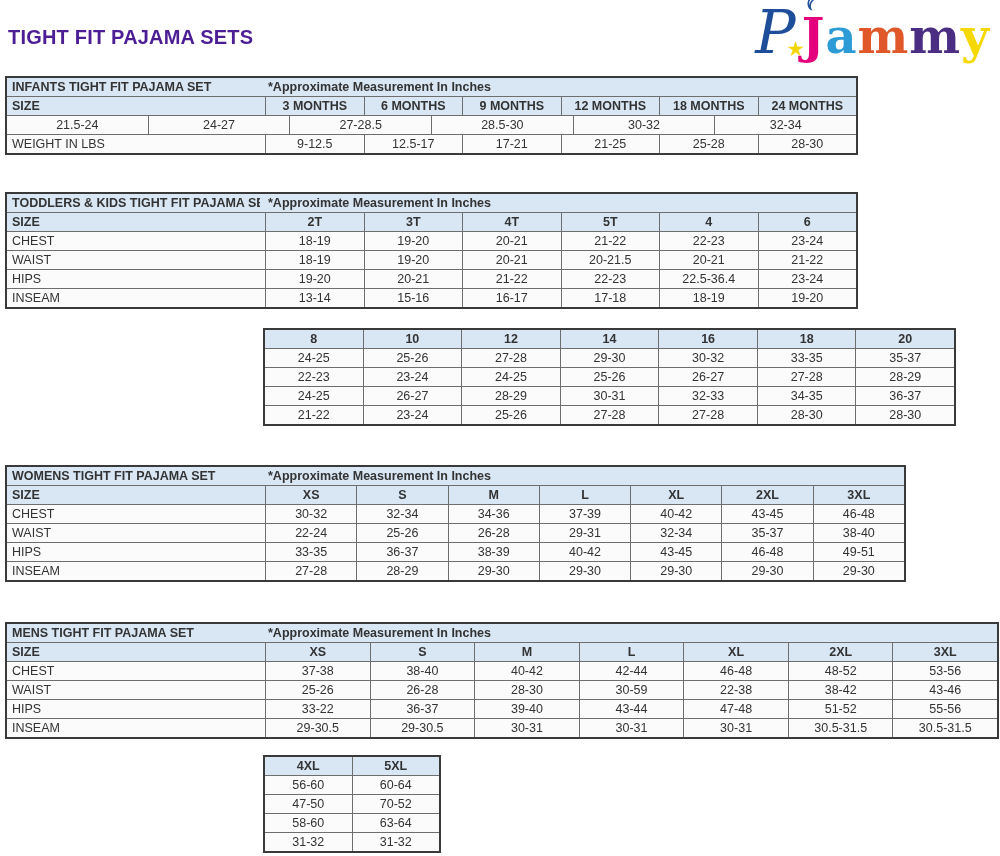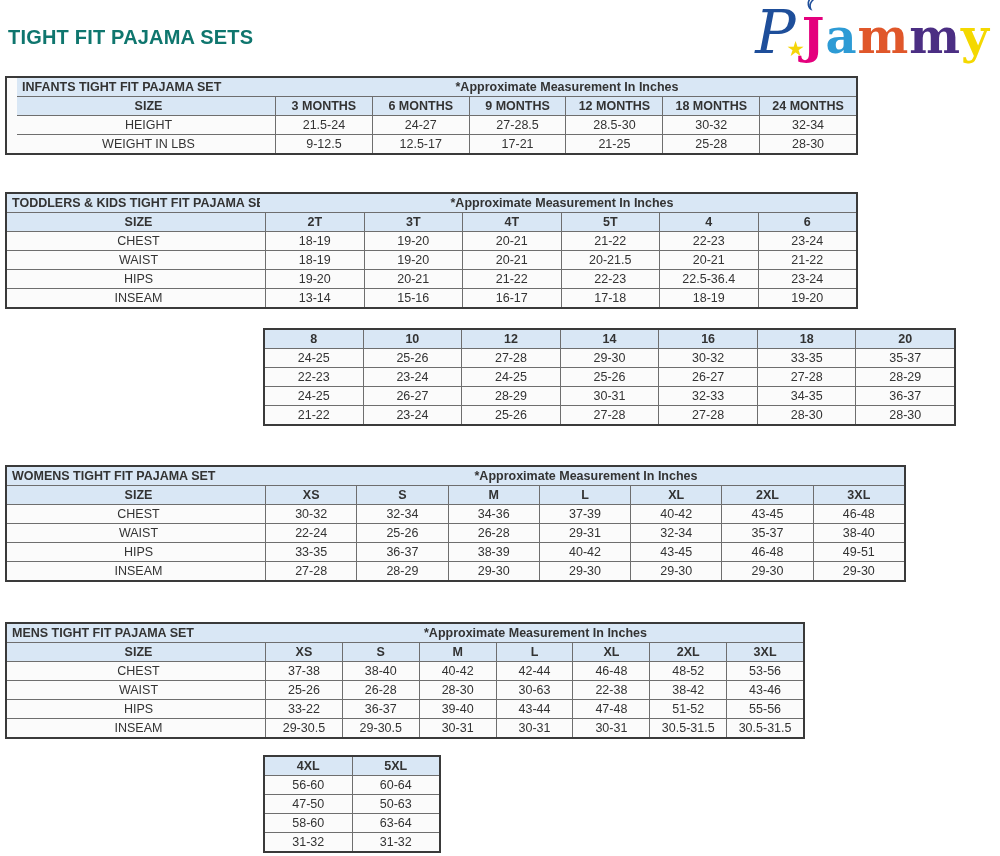--- a/index.html
+++ b/index.html
@@ -2,21 +2,21 @@
 <html style="--header-bg: #d9e7f5; --row-bg: #fbfbfb; --border-outer: #3a3a3a; --border-inner: #6e6e6e; --text: #333333;"><head>
 <meta charset="utf-8">
 <style>
   html,body{margin:0;padding:0;}
   body{
     width:1000px;height:856px;position:relative;background:#ffffff;
     font-family:"Liberation Sans", sans-serif;overflow:hidden;
   }
   .title{
     position:absolute;left:8px;top:26px;margin:0;
-    font-size:20px;font-weight:700;color:#0f766e;letter-spacing:.2px;
+    font-size:20px;font-weight:700;color:#4c1d95;letter-spacing:.2px;
   }
   
   .logo{
     position:absolute;top:-2px;right:10px;height:72px;line-height:68px;
     white-space:nowrap;font-family:"DejaVu Serif", serif;font-weight:bold;
   }
   .lg-p{font-size:60px;font-style:italic;font-weight:normal;letter-spacing:-2px;}
   .lg-star{font-size:18px;vertical-align:-2px;margin-left:-6px;margin-right:-2px;}
   .lg-jwrap{position:relative;display:inline-block;}
   .lg-moon{position:absolute;top:-32px;left:4px;font-size:20px;transform:rotate(40deg);}
@@ -29,29 +29,29 @@
   }
   .trow{display:flex;height:18px;}
   .trow + .trow{border-top:1px solid var(--border-inner,#6e6e6e);}
   .trow.thead,.trow.tmerged{background:var(--header-bg,#d9e7f5);font-weight:bold;}
   .tcell{
     box-sizing:border-box;font-size:12.5px;line-height:18px;
     color:var(--text,#333);overflow:hidden;white-space:nowrap;
   }
   .trow > .tcell + .tcell{border-left:1px solid var(--border-inner,#6e6e6e);}
   .tmerged > .tcell + .tcell{border-left:none;}
-  .tcell.lbl{width:258px;flex:0 0 258px;padding-left:5px;text-align:center;}
+  .tcell.lbl{width:258px;flex:0 0 258px;padding-left:5px;text-align:left;}
   .tcell.val{flex:1 1 0;text-align:center;}
   .tmerged .title-cell{width:253px;flex:0 0 253px;padding-left:5px;}
-  .tmerged .note-cell{flex:1 1 0;text-align:center;margin-left:8px;}
-  #t-infants {left:5px;  top:76px;  width:853px;padding-left:10px;}
+  .tmerged .note-cell{flex:1 1 0;text-align:left;margin-left:8px;}
+  #t-infants {left:5px;  top:76px;  width:853px;}
   #t-toddlers{left:5px;  top:192px; width:853px;}
   #t-kids-ext{left:263px;top:328px; width:693px;}
   #t-womens  {left:5px;  top:465px; width:901px;}
-  #t-mens    {left:5px;  top:622px; width:800px;}
+  #t-mens    {left:5px;  top:622px; width:994px;}
   #t-mens-ext{left:263px;top:755px; width:178px;}
 </style>
 </head>
 <body>
 
 <div class="page">
   <h1 class="title">TIGHT FIT PAJAMA SETS</h1>
   <div class="logo" id="logo"><span class="lg-p" style="color: rgb(30, 78, 154);">P</span><span class="lg-star" style="color: rgb(245, 213, 10);">★</span><span class="lg-jwrap"><span class="lg-moon" style="color: rgb(30, 78, 154);">☾</span><span class="lg-l" style="color: rgb(228, 0, 125);">J</span></span><span class="lg-l" style="color: rgb(45, 155, 213);">a</span><span class="lg-l" style="color: rgb(224, 87, 42);">m</span><span class="lg-l" style="color: rgb(75, 46, 131);">m</span><span class="lg-l" style="color: rgb(244, 216, 0);">y</span></div>
 
   <div class="tbl" id="t-infants">
@@ -62,21 +62,20 @@
       <div class="trow thead">
         <div class="tcell lbl">SIZE</div>
         <div class="tcell val">3 MONTHS</div>
         <div class="tcell val">6 MONTHS</div>
         <div class="tcell val">9 MONTHS</div>
         <div class="tcell val">12 MONTHS</div>
         <div class="tcell val">18 MONTHS</div>
         <div class="tcell val">24 MONTHS</div>
       </div>
       <div class="trow">
-        <div class="tcell lbl">HEIGHT</div>
         <div class="tcell val">21.5-24</div>
         <div class="tcell val">24-27</div>
         <div class="tcell val">27-28.5</div>
         <div class="tcell val">28.5-30</div>
         <div class="tcell val">30-32</div>
         <div class="tcell val">32-34</div>
       </div>
       <div class="trow">
         <div class="tcell lbl">WEIGHT IN LBS</div>
         <div class="tcell val">9-12.5</div>
@@ -264,21 +263,21 @@
         <div class="tcell val">42-44</div>
         <div class="tcell val">46-48</div>
         <div class="tcell val">48-52</div>
         <div class="tcell val">53-56</div>
       </div>
       <div class="trow">
         <div class="tcell lbl">WAIST</div>
         <div class="tcell val">25-26</div>
         <div class="tcell val">26-28</div>
         <div class="tcell val">28-30</div>
-        <div class="tcell val">30-63</div>
+        <div class="tcell val">30-59</div>
         <div class="tcell val">22-38</div>
         <div class="tcell val">38-42</div>
         <div class="tcell val">43-46</div>
       </div>
       <div class="trow">
         <div class="tcell lbl">HIPS</div>
         <div class="tcell val">33-22</div>
         <div class="tcell val">36-37</div>
         <div class="tcell val">39-40</div>
         <div class="tcell val">43-44</div>
@@ -301,21 +300,21 @@
       <div class="trow thead">
         <div class="tcell val">4XL</div>
         <div class="tcell val">5XL</div>
       </div>
       <div class="trow">
         <div class="tcell val">56-60</div>
         <div class="tcell val">60-64</div>
       </div>
       <div class="trow">
         <div class="tcell val">47-50</div>
-        <div class="tcell val">50-63</div>
+        <div class="tcell val">70-52</div>
       </div>
       <div class="trow">
         <div class="tcell val">58-60</div>
         <div class="tcell val">63-64</div>
       </div>
       <div class="trow">
         <div class="tcell val">31-32</div>
         <div class="tcell val">31-32</div>
       </div>
     </div>

